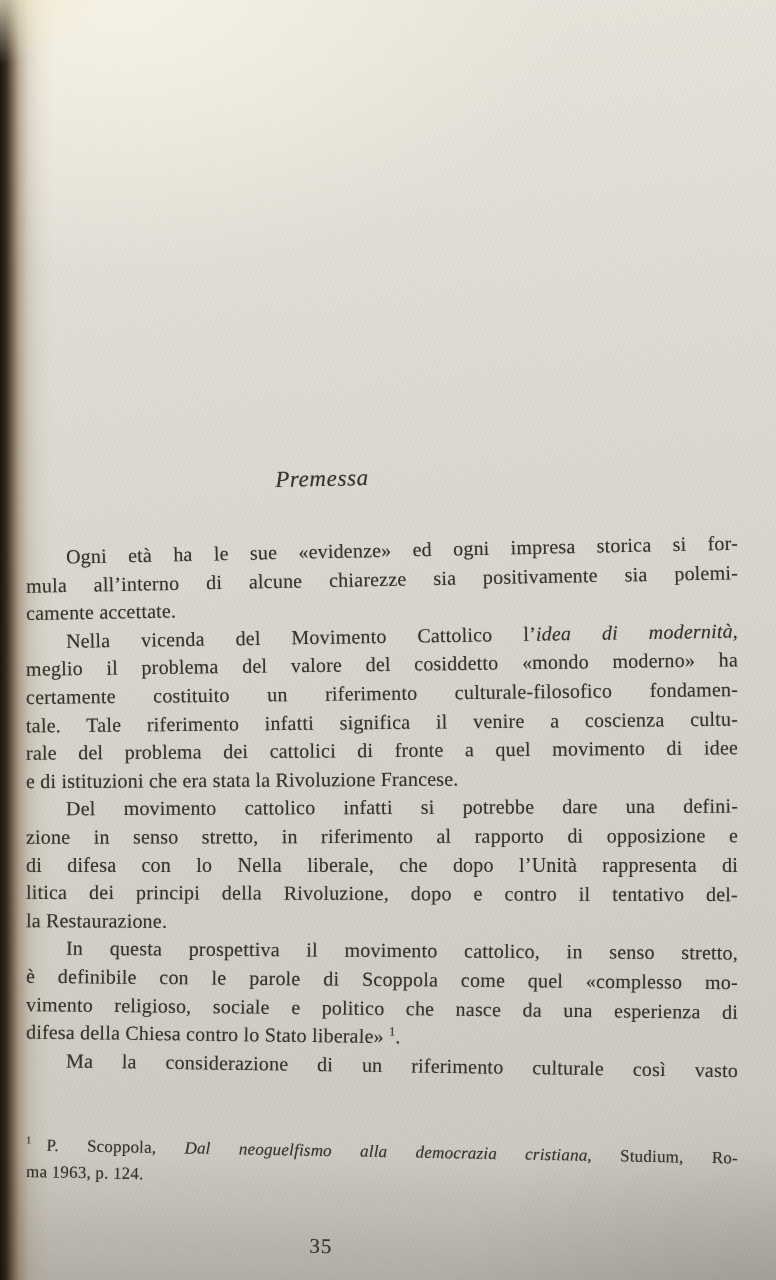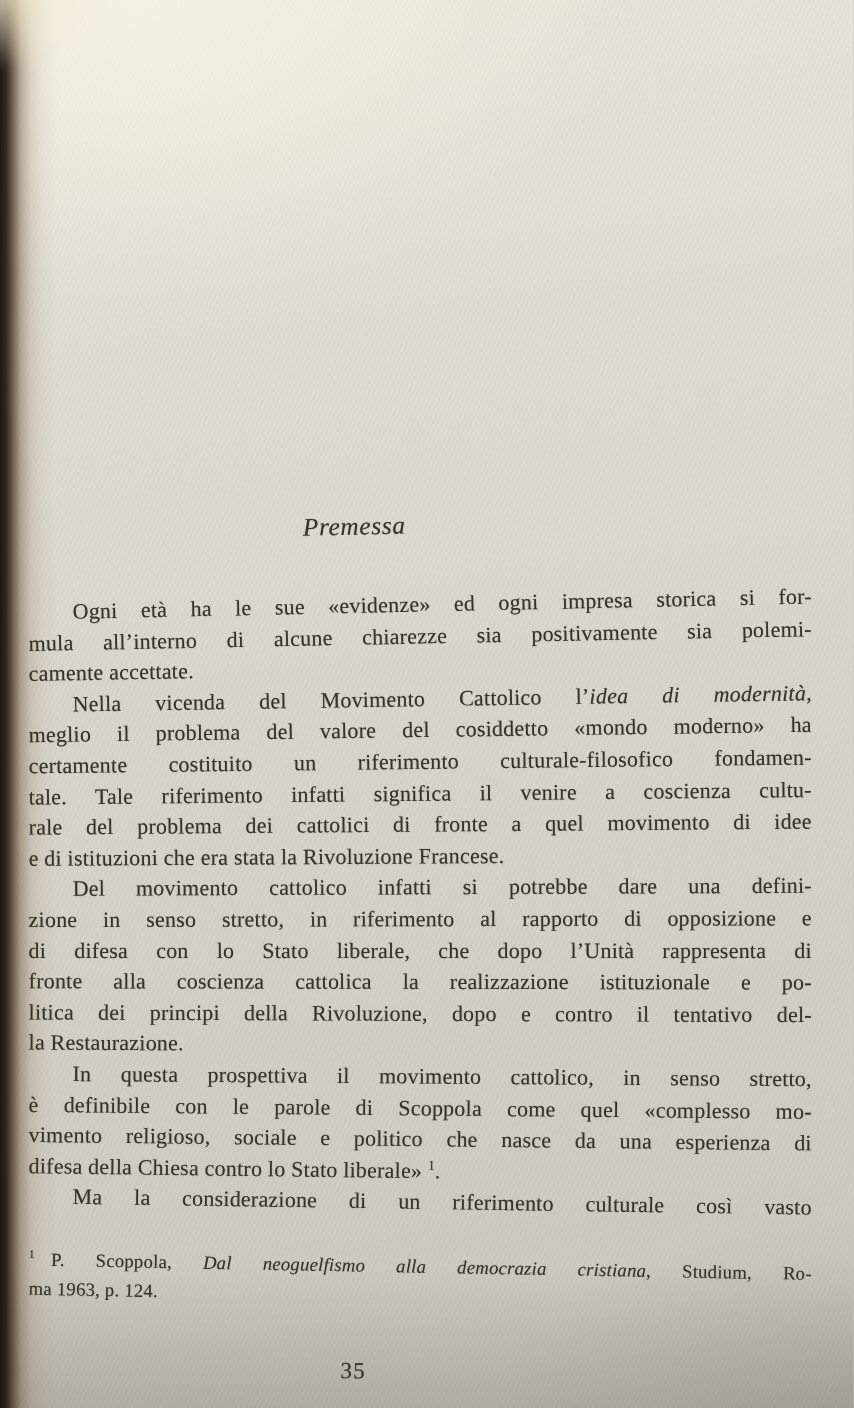--- a/index.html
+++ b/index.html
@@ -123,22 +123,21 @@
         <div class="line" style="transform: rotate(-1.08deg);"><span>mula all’interno di alcune chiarezze sia positivamente sia polemi-</span></div>
         <div class="line last" style="transform: rotate(-0.97deg);"><span>camente accettate.</span></div>
         <div class="line indent" style="transform: rotate(-0.87deg);"><span>Nella vicenda del Movimento Cattolico l’</span><i>idea di modernità</i><span>,</span></div>
         <div class="line" style="transform: rotate(-0.76deg);"><span>meglio il problema del valore del cosiddetto «mondo moderno» ha</span></div>
         <div class="line" style="transform: rotate(-0.65deg);"><span>certamente costituito un riferimento culturale-filosofico fondamen-</span></div>
         <div class="line" style="transform: rotate(-0.55deg);"><span>tale. Tale riferimento infatti significa il venire a coscienza cultu-</span></div>
         <div class="line" style="transform: rotate(-0.44deg);"><span>rale del problema dei cattolici di fronte a quel movimento di idee</span></div>
         <div class="line last" style="transform: rotate(-0.34deg);"><span>e di istituzioni che era stata la Rivoluzione Francese.</span></div>
         <div class="line indent" style="transform: rotate(-0.23deg);"><span>Del movimento cattolico infatti si potrebbe dare una defini-</span></div>
         <div class="line" style="transform: rotate(-0.13deg);"><span>zione in senso stretto, in riferimento al rapporto di opposizione e</span></div>
-        <div class="line" style="transform: rotate(-0.02deg);"><span>di difesa con lo Stato liberale, che dopo l’Unità rappresenta di</span></div>
-        <div class="line" style="transform: rotate(0.09deg);"><span>fronte alla coscienza cattolica la realizzazione istituzionale e po-</span></div>
+        <div class="line" style="transform: rotate(-0.02deg);"><span>di difesa con lo Nella liberale, che dopo l’Unità rappresenta di</span></div>
         <div class="line" style="transform: rotate(0.19deg);"><span>litica dei principi della Rivoluzione, dopo e contro il tentativo del-</span></div>
         <div class="line last" style="transform: rotate(0.3deg);"><span>la Restaurazione.</span></div>
         <div class="line indent" style="transform: rotate(0.4deg);"><span>In questa prospettiva il movimento cattolico, in senso stretto,</span></div>
         <div class="line" style="transform: rotate(0.51deg);"><span>è definibile con le parole di Scoppola come quel «complesso mo-</span></div>
         <div class="line" style="transform: rotate(0.62deg);"><span>vimento religioso, sociale e politico che nasce da una esperienza di</span></div>
         <div class="line last" style="transform: rotate(0.72deg);"><span>difesa della Chiesa contro lo Stato liberale» </span><sup>1</sup><span>.</span></div>
         <div class="line indent" style="transform: rotate(0.83deg);"><span>Ma la considerazione di un riferimento culturale così vasto</span></div>
       </div>
     <div class="footnote">
         <div class="line" style="transform: rotate(1.05deg);"><sup>1</sup><span>P. Scoppola, </span><i>Dal neoguelfismo alla democrazia cristiana</i><span>, Studium, Ro-</span></div>

